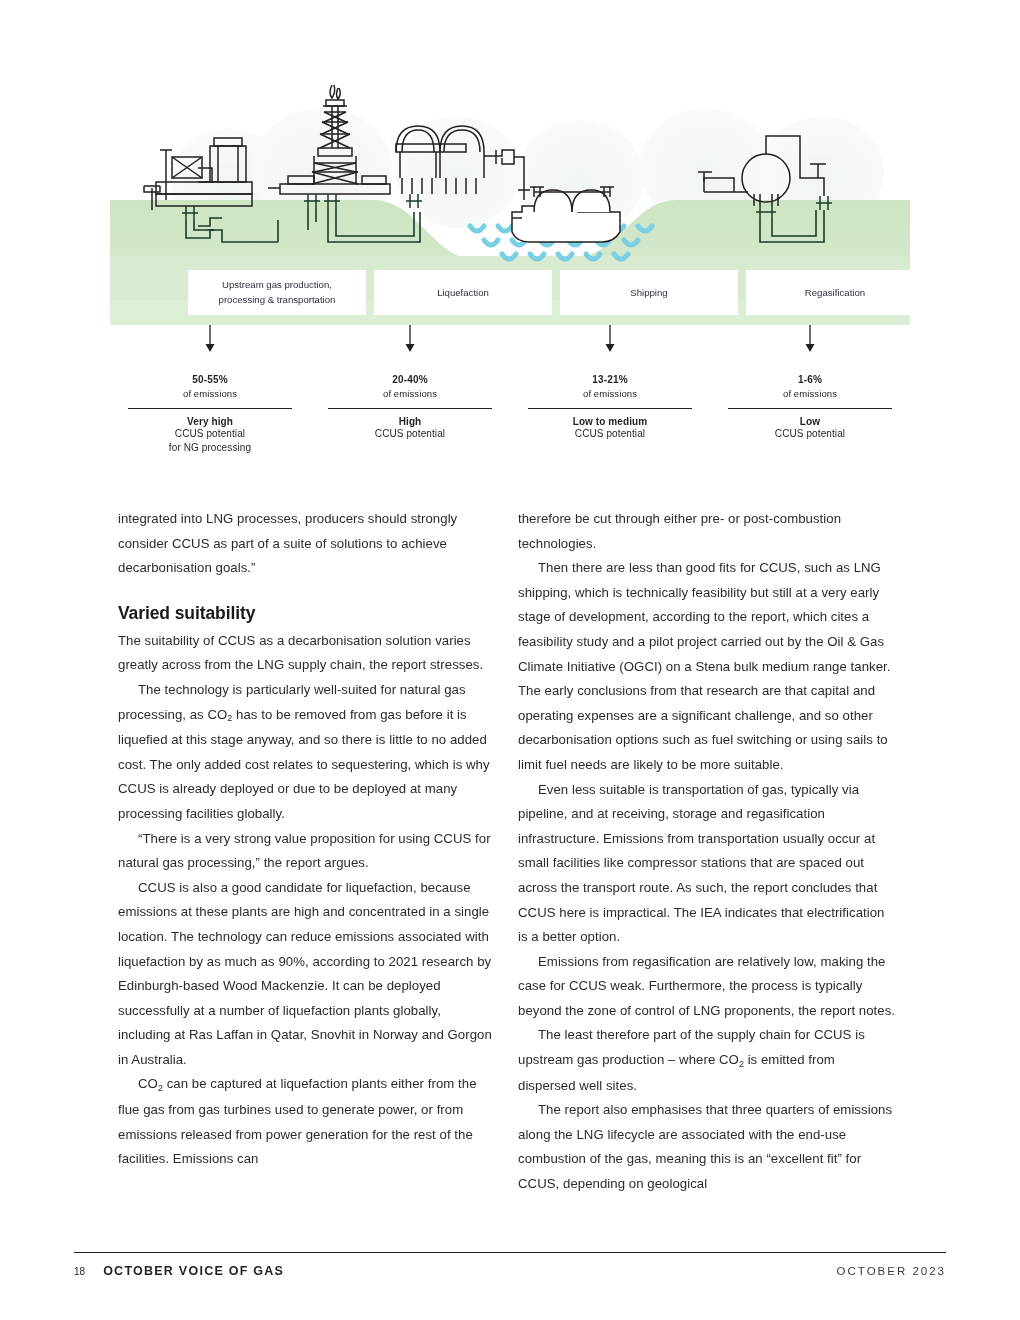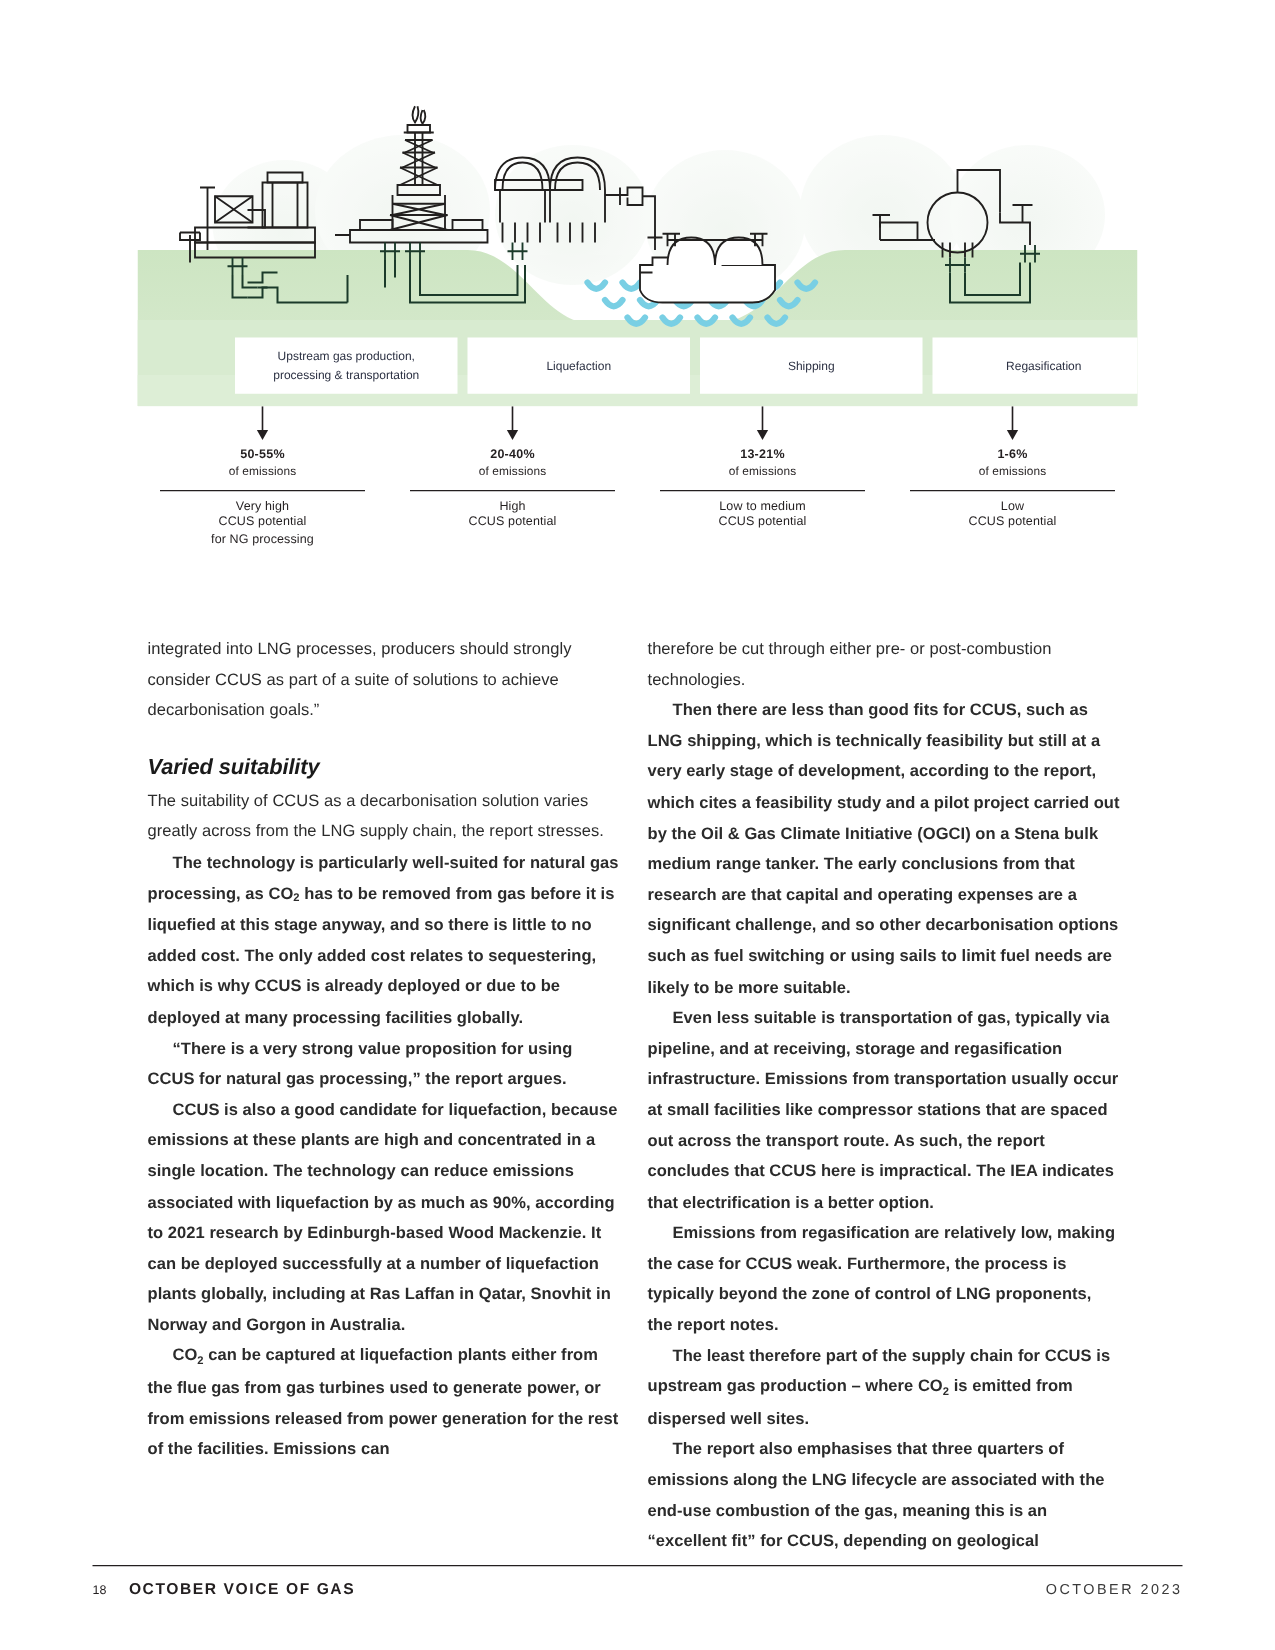--- a/index.html
+++ b/index.html
@@ -69,37 +69,37 @@
   .metric-arrow {
     display: block;
     margin: 0 auto;
     width: 12px;
     height: 28px;
   }
   .metric-pct {
     font-size: 10px;
     font-weight: bold;
     letter-spacing: 0.2px;
-    margin-top: 5px;
+    margin-top: 21px;
     color: #231f20;
   }
   .metric-sub {
     font-size: 9.5px;
     color: #231f20;
     margin-top: 3px;
     letter-spacing: 0.1px;
   }
   .metric-rule {
     height: 1.4px;
     background: #231f20;
     margin: 9px 12px 7px 12px;
   }
   .metric-pot-title {
     font-size: 10px;
-    font-weight: normal;
+    font-weight: bold;
     letter-spacing: 0.1px;
     color: #231f20;
   }
   .metric-pot-line {
     font-size: 10px;
     color: #231f20;
     letter-spacing: 0.1px;
     line-height: 1.32;
   }
 
@@ -118,29 +118,27 @@
   .col p {
     margin: 0;
     font-size: 13.2px;
     line-height: 24.6px;
     letter-spacing: 0.05px;
     color: #2b2b2b;
     text-align: left;
   }
   .col p.indent {
     text-indent: 20px;
-    font-weight: bold;
   }
   .section-head {
     margin: 22px 0 5px 0;
     font-size: 17.5px;
     font-weight: bold;
     letter-spacing: -0.1px;
     color: #1a1a1a;
-    font-style: italic;
   }
   sub {
     font-size: 0.68em;
     vertical-align: baseline;
     position: relative;
     bottom: -0.28em;
   }
 
   
   .footer-rule {

